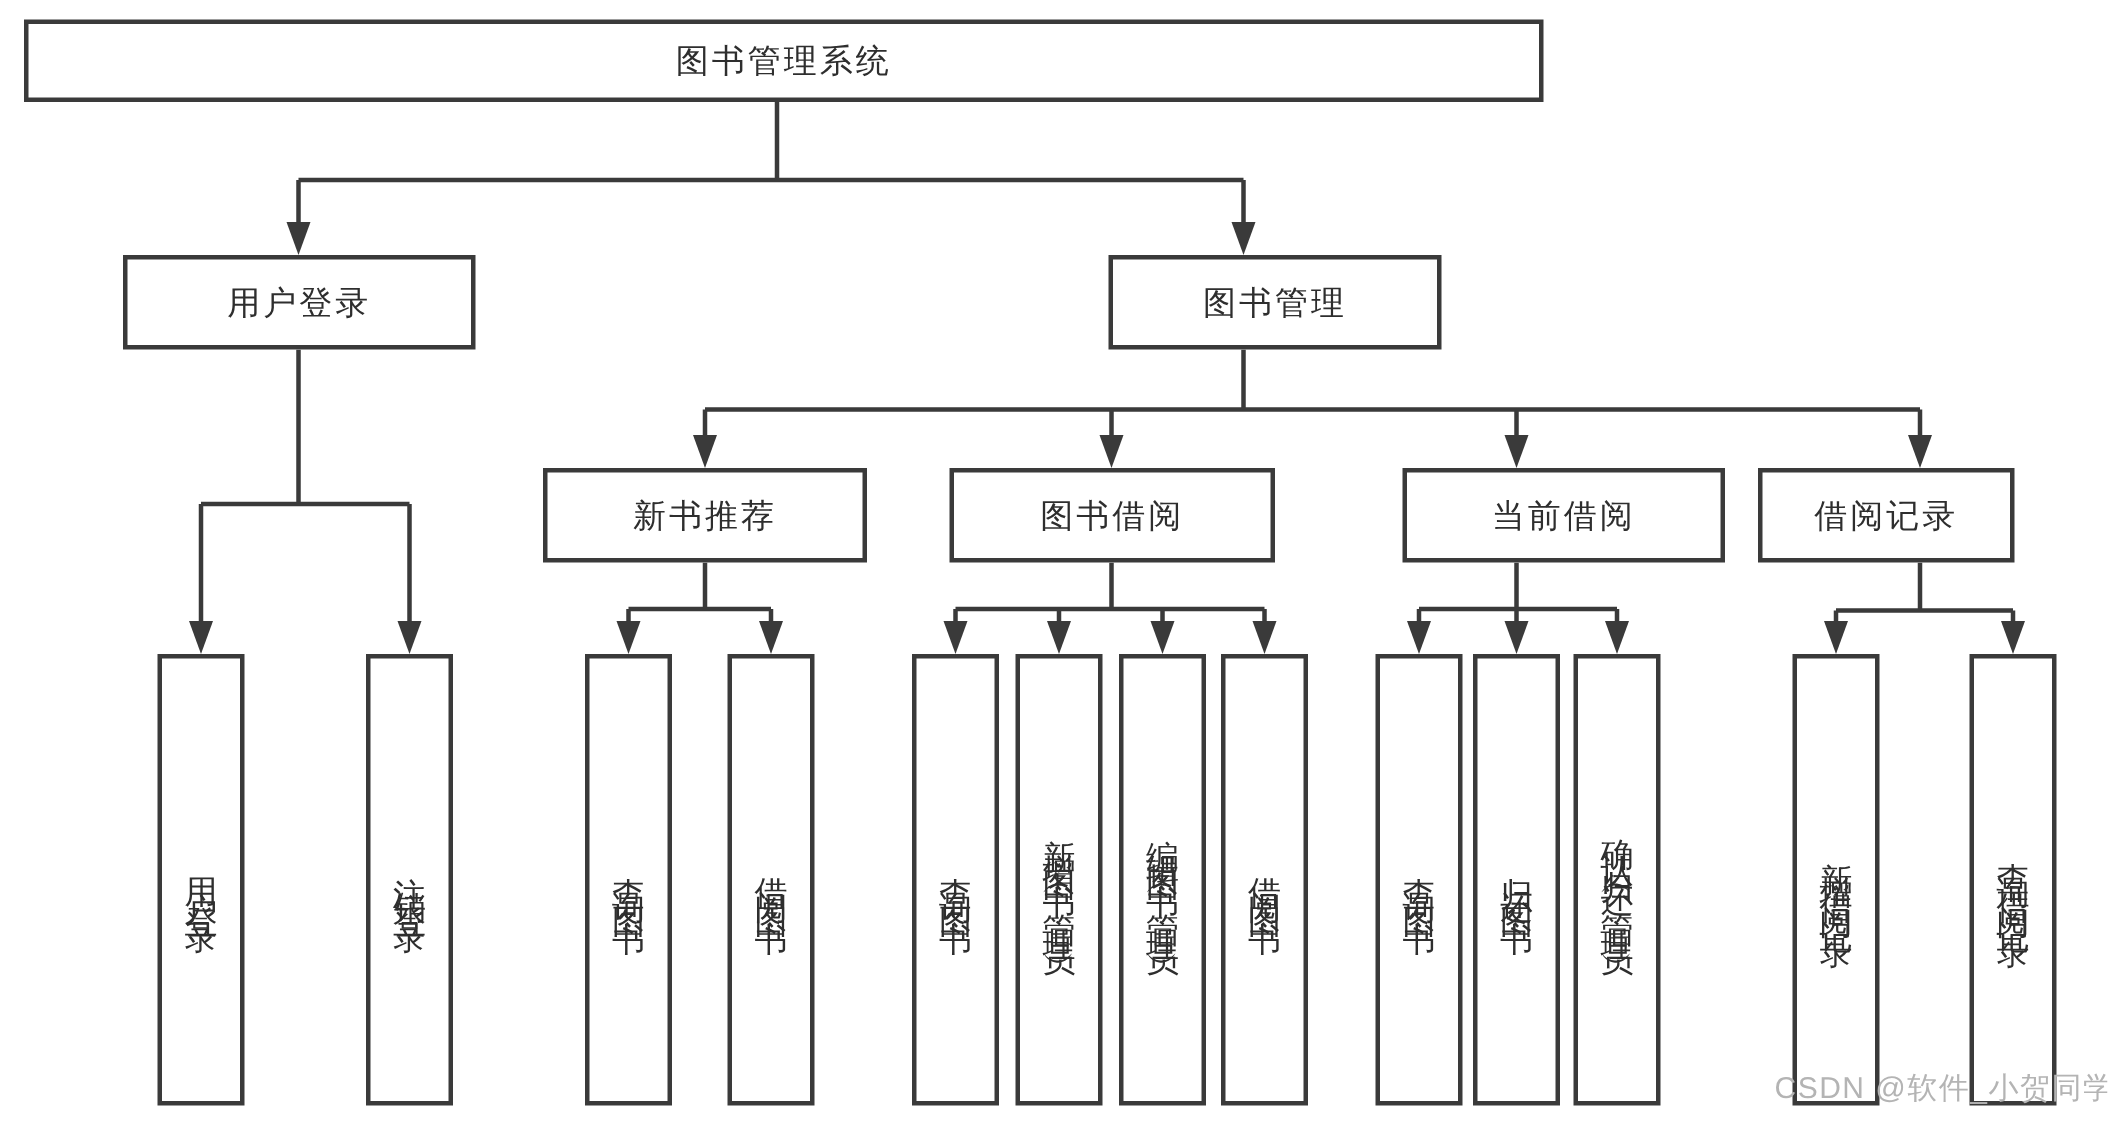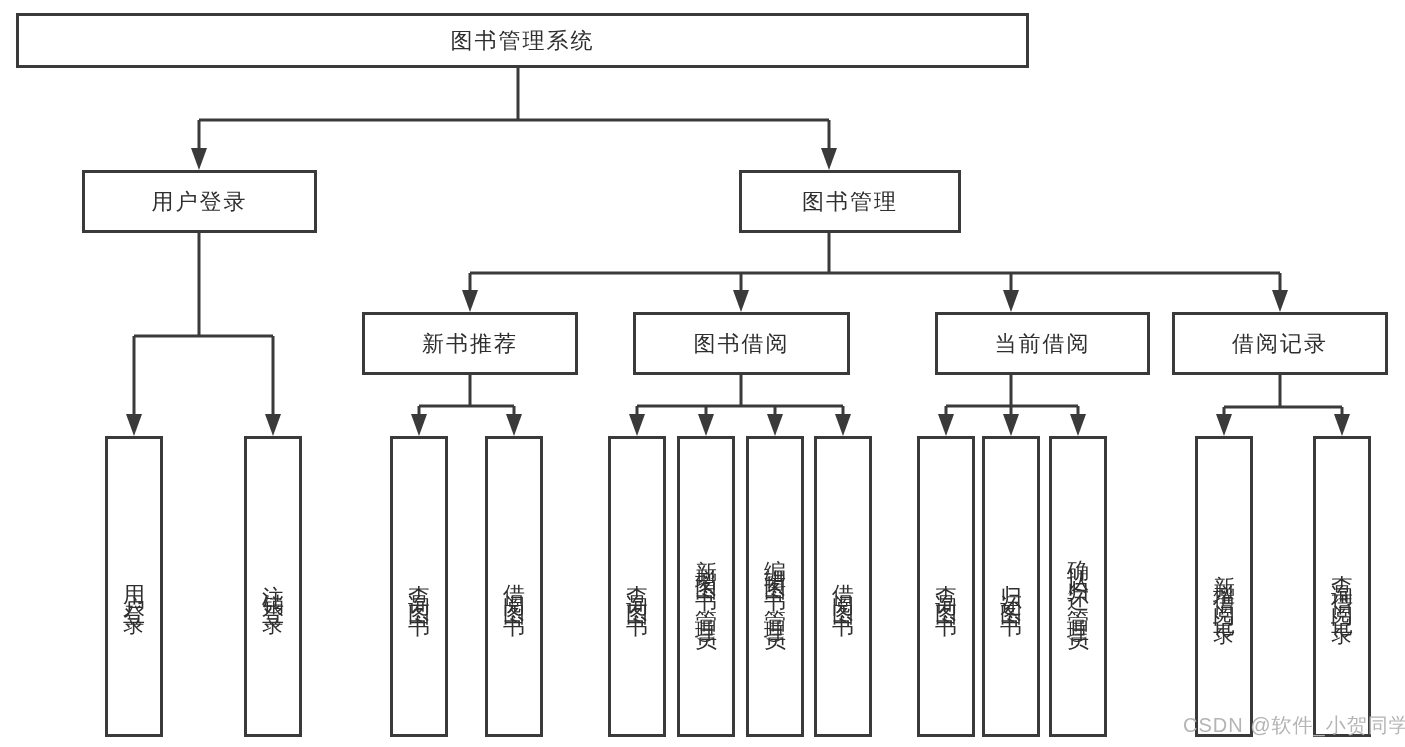--- a/index.html
+++ b/index.html
@@ -81,21 +81,21 @@
 
   <div class="box" style="left:633px;top:312px;width:217px;height:63px;">
     <span>图书借阅</span>
   </div>
   <div class="box" style="left:362px;top:312px;width:216px;height:63px;">
     <span>新书推荐</span>
   </div>
   <div class="box" style="left:903px;top:312px;width:215px;height:63px;margin-left:32px;">
     <span>当前借阅</span>
   </div>
-  <div class="box" style="left:1172px;top:312px;width:216px;height:63px;">
+  <div class="box" style="left:1172px;top:312px;width:171px;height:63px;">
     <span>借阅记录</span>
   </div>
 
   <div class="box leaf" style="left:105px;">
     <span class="vtext">用户登录</span>
   </div>
   <div class="box leaf" style="left:244px;">
     <span class="vtext">注销登录</span>
   </div>
 

